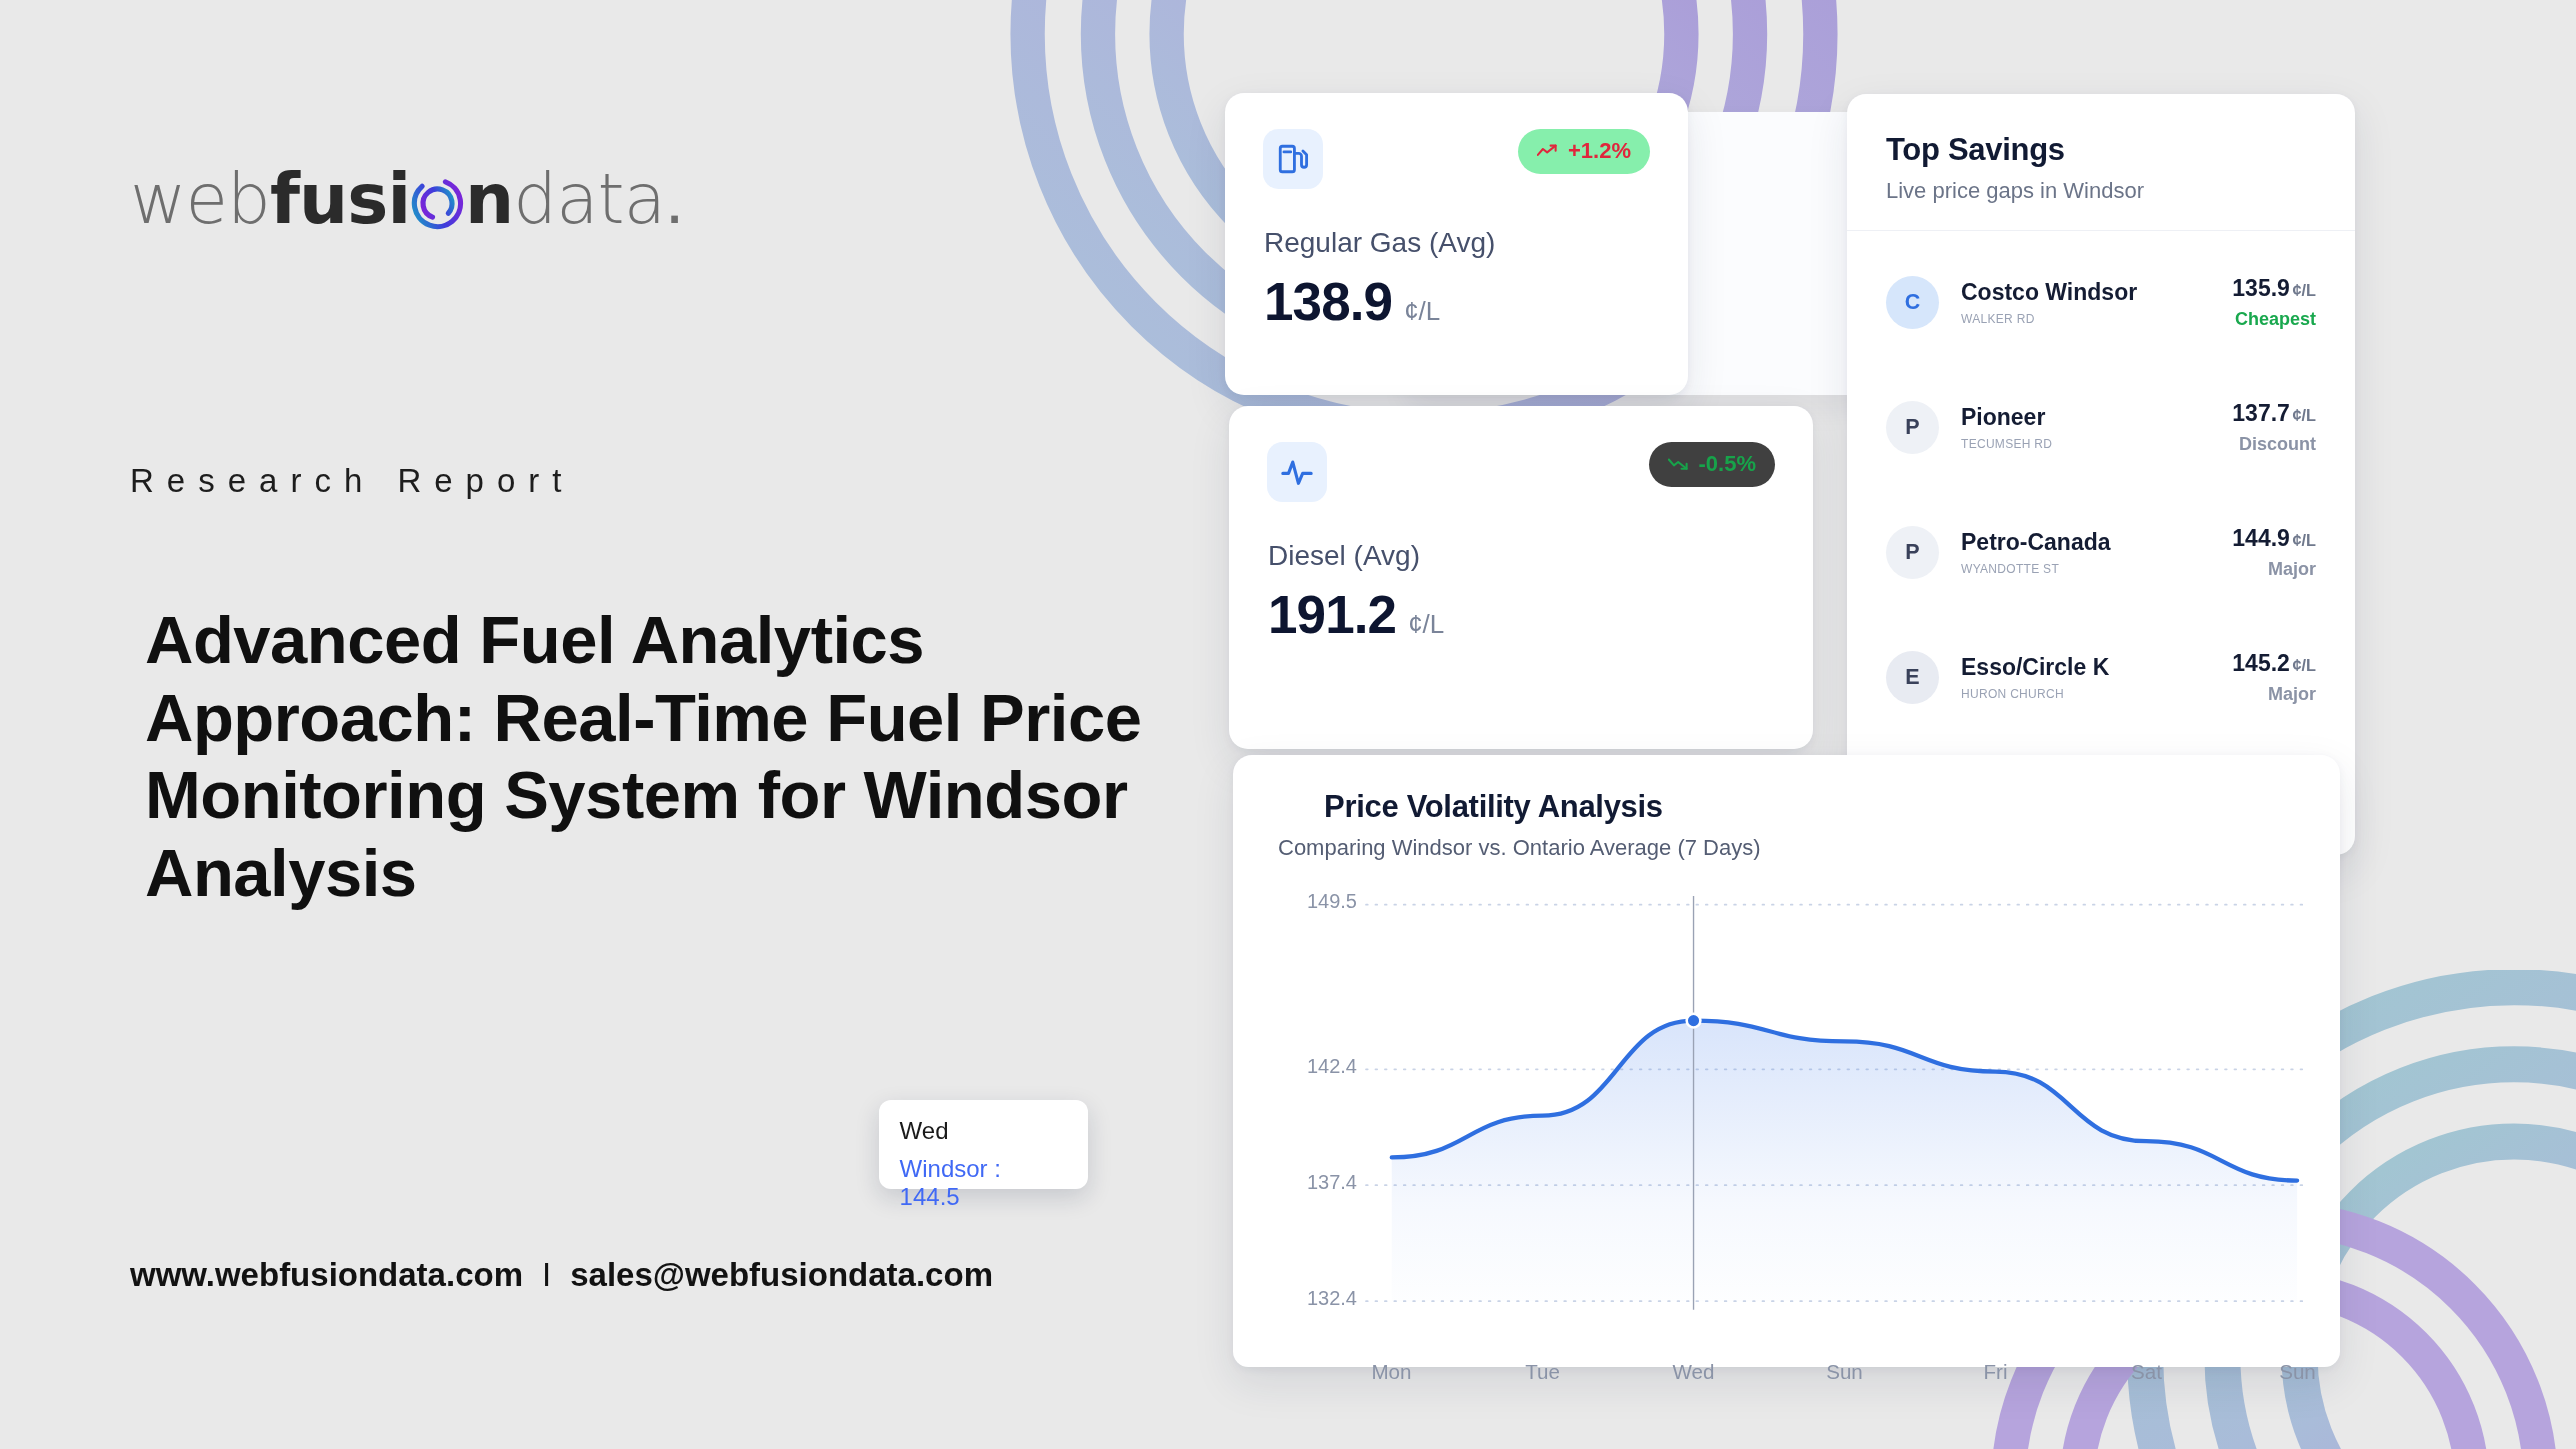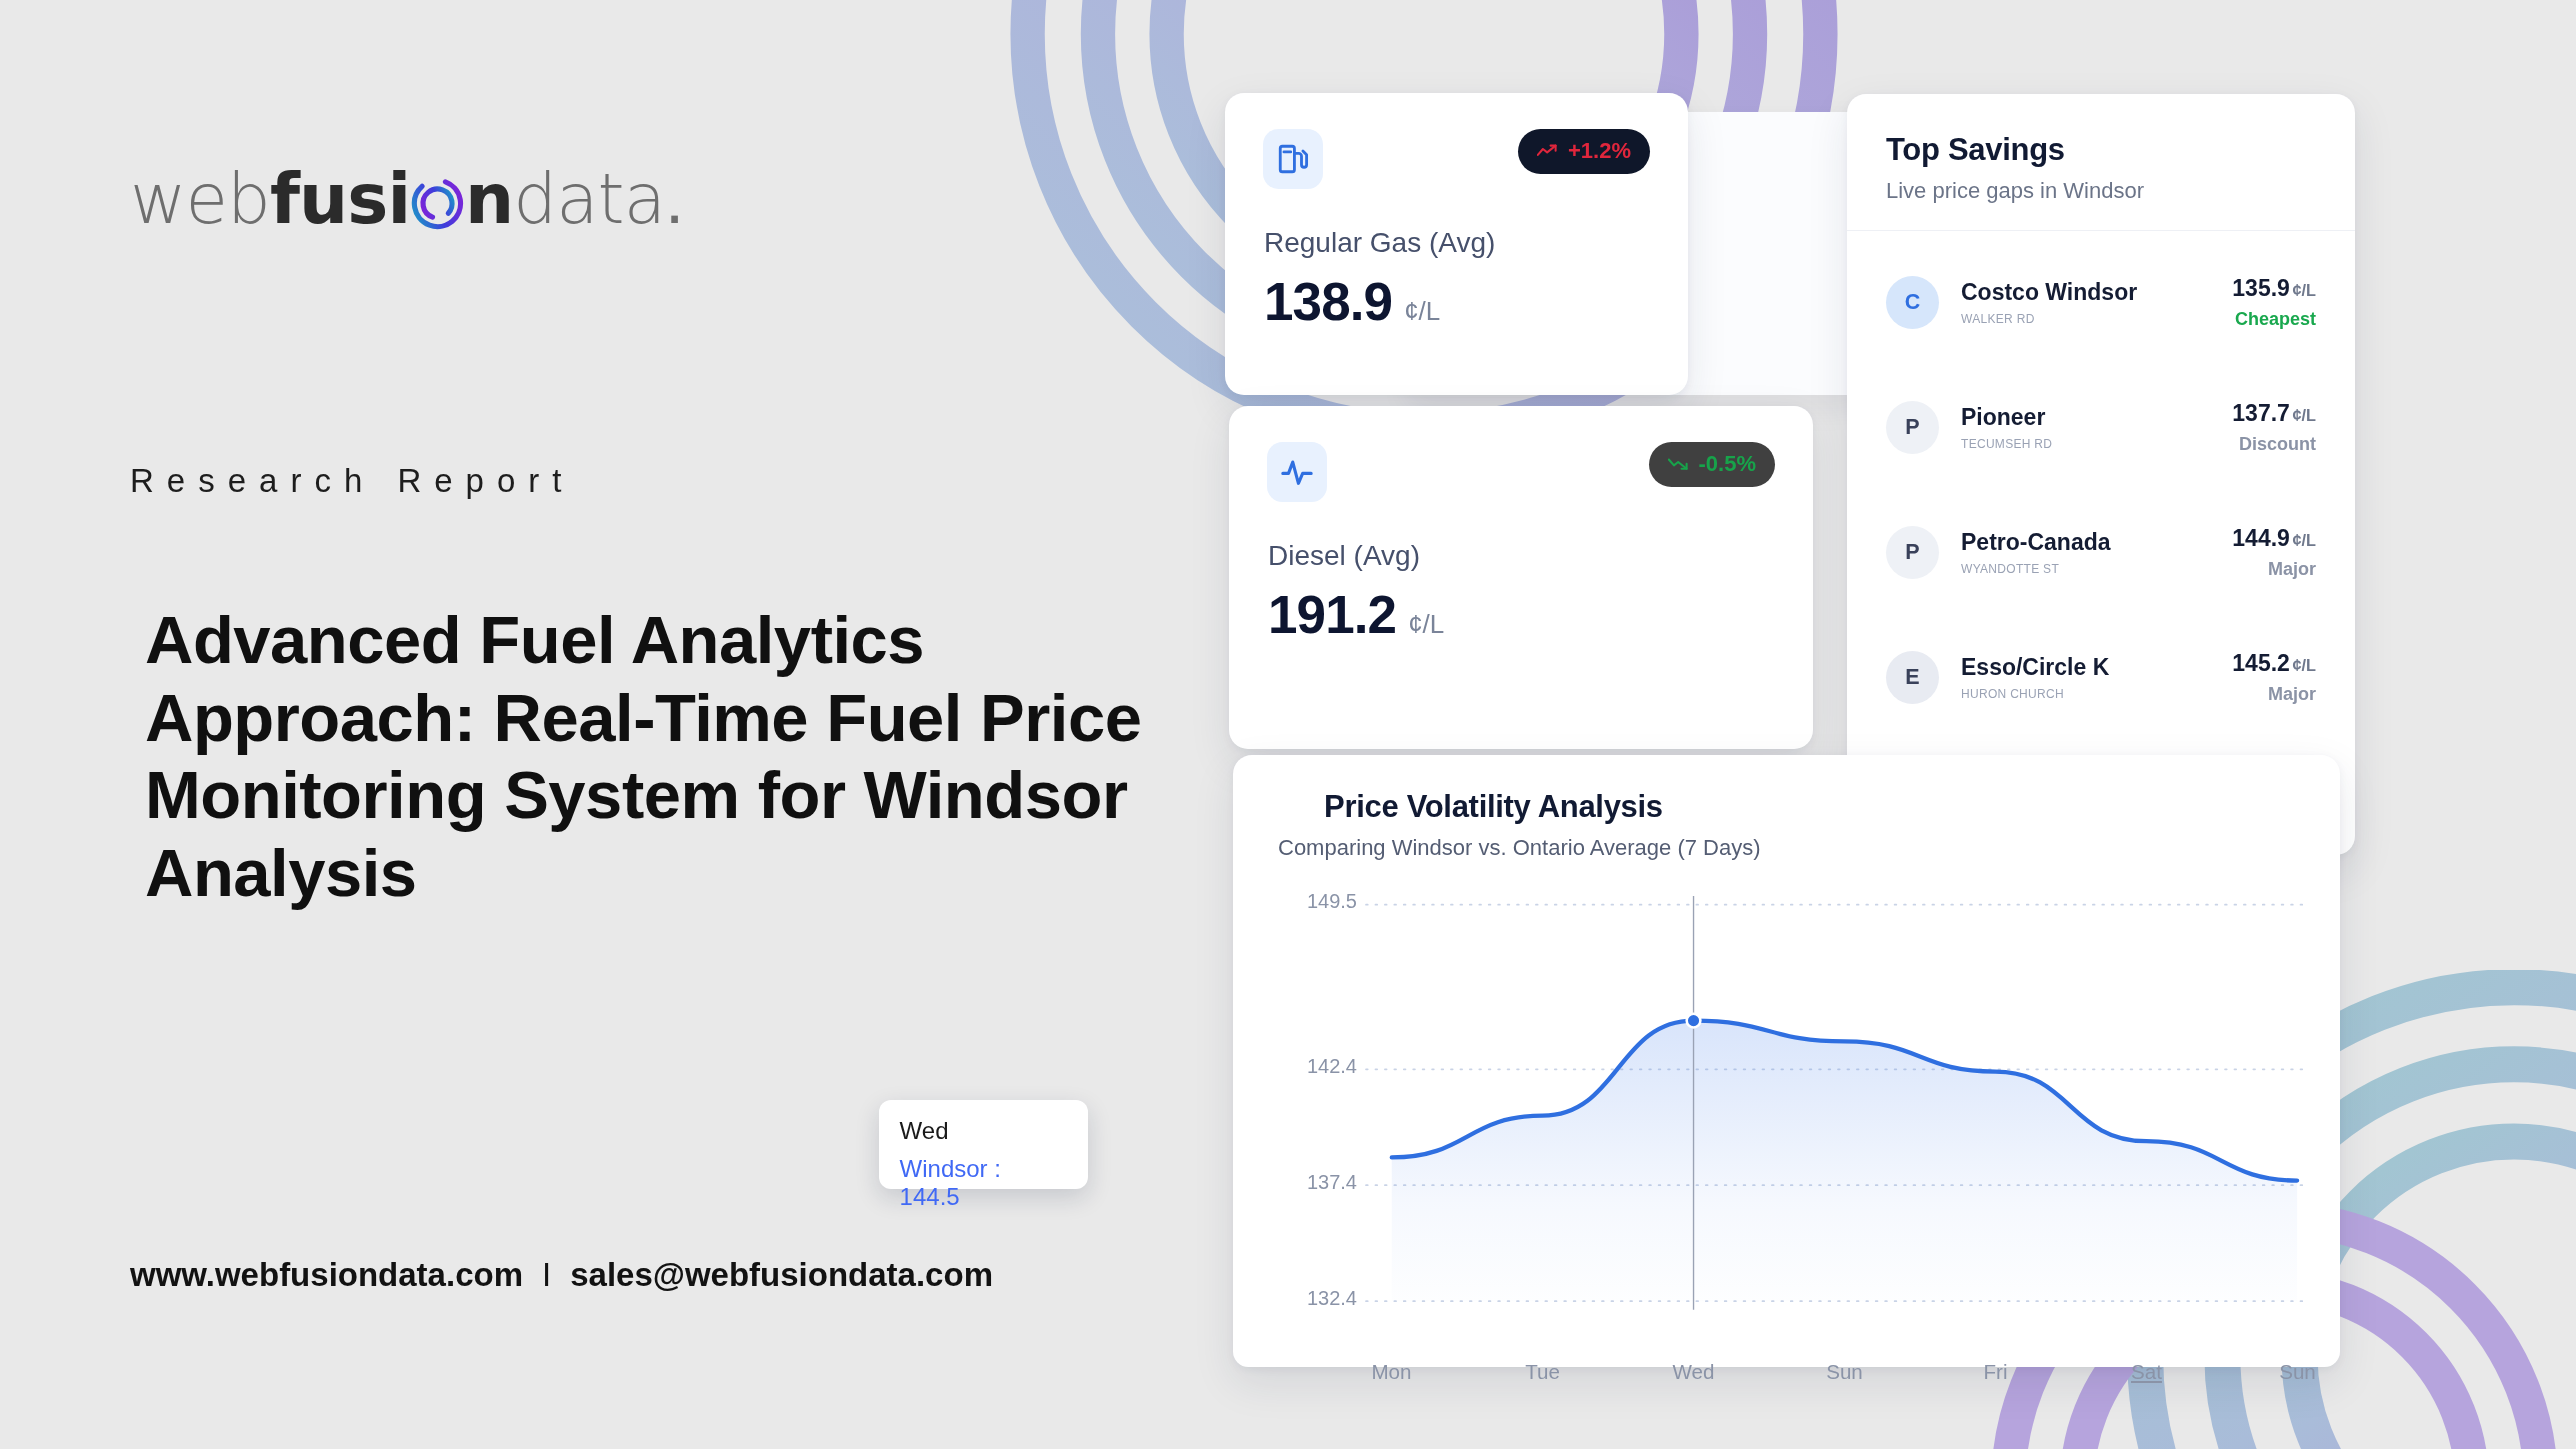--- a/index.html
+++ b/index.html
@@ -56,21 +56,21 @@
 
   .kpi-top { display:flex; justify-content:space-between; align-items:flex-start; padding:36px 38px 0 38px; }
   .kpi-icon {
     width:60px; height:60px; border-radius:15.4px; background:#e8f1fe;
     display:flex; align-items:center; justify-content:center;
   }
   .kpi-badge {
     display:flex; align-items:center; gap:8.6px;
     padding:9.4px 19px; border-radius:857px; font-size:22px; font-weight:700;
   }
-  .badge-up   { background:#0f172a; color:#e0263c; }
+  .badge-up   { background:#86efac; color:#e0263c; }
   .badge-down { background:#404040; color:#17a34a; }
   .kpi-label { padding:38px 0 0 39px; font-size:28px; color:#46506b; font-weight:400; }
   .kpi-value { padding:12px 0 0 39px; display:flex; align-items:baseline; gap:12px; }
   .kpi-num  { font-size:53px; font-weight:700; color:#0d1530; letter-spacing:-0.9px; }
   .kpi-unit { font-size:26px; color:#7a8499; font-weight:400; }
 
   
   .sv-head { padding:38px 39px 26px 39px; border-bottom:0.9px solid #eef0f5; }
   .sv-title { font-size:31px; font-weight:700; color:#111a33; letter-spacing:-0.3px; }
   .sv-sub { font-size:22px; color:#6b7488; margin-top:10.3px; }
@@ -333,21 +333,21 @@
         <div class="ylab" style="left: 47px; top: 166px;">142.4</div>
         <div class="ylab" style="left: 47px; top: 282px;">137.4</div>
         <div class="ylab" style="left: 47px; top: 398px;">132.4</div>
       </div>
     <div id="xlabels">
         <div class="xlab" style="left: 107px; top: 431px;">Mon</div>
         <div class="xlab" style="left: 258px; top: 431px;">Tue</div>
         <div class="xlab" style="left: 409px; top: 431px;">Wed</div>
         <div class="xlab" style="left: 560px; top: 431px;">Sun</div>
         <div class="xlab" style="left: 711px; top: 431px;">Fri</div>
-        <div class="xlab" style="left: 862px; top: 431px; text-decoration: underline;">Sat</div>
+        <div class="xlab" style="left: 862px; top: 431px;">Sat</div>
         <div class="xlab" style="left: 1013px; top: 431px;">Sun</div>
       </div>
   </div>
 </div>
 
 <div class="tooltip">
   <div class="tt-day">Wed</div>
   <div class="tt-val">Windsor : 144.5</div>
 </div>
 

